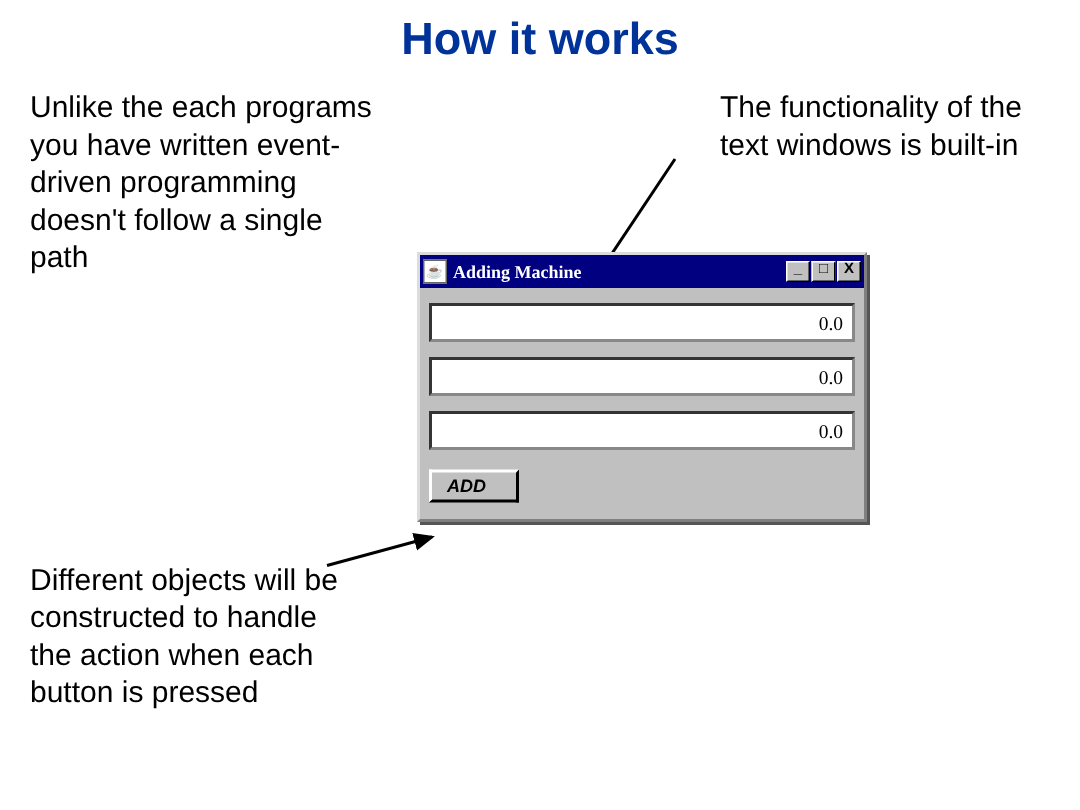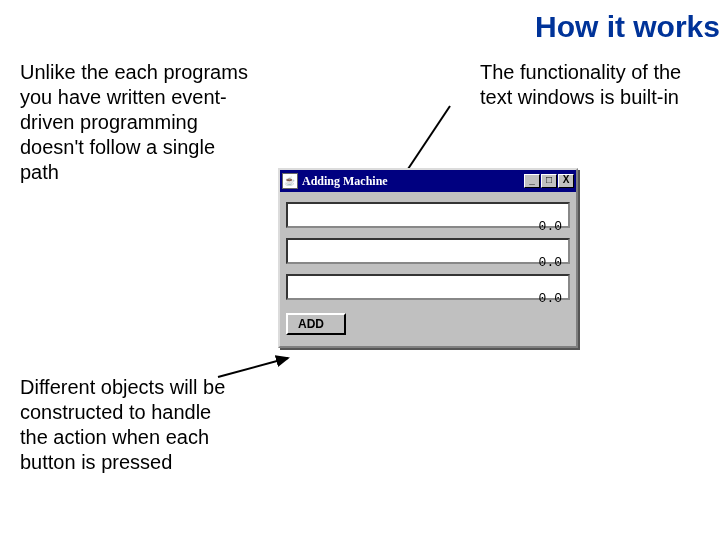--- a/index.html
+++ b/index.html
@@ -10,21 +10,21 @@
     font-family: "Comic Sans MS", "Comic Sans", cursive, sans-serif;
     color: #000;
     position: relative;
     overflow: hidden;
   }
   .title {
     position: absolute;
     top: 10px;
     left: 0;
     width: 100%;
-    text-align: right;
+    text-align: center;
     font-size: 30px;
     font-weight: bold;
     color: #003399;
   }
   .para {
     position: absolute;
     font-size: 20px;
     line-height: 1.25;
     color: #000;
   }
@@ -79,27 +79,27 @@
     line-height: 10px;
     text-align: center;
     color: #000;
   }
   .winbody { padding: 6px 6px 8px 6px; }
   .field {
     height: 26px;
     background: #fff;
     border: 2px inset #888;
     margin: 4px 0 10px 0;
-    font-family: Liberation Mono, monospace;
+    font-family: Liberation Serif, serif;
     font-size: 13px;
     text-align: right;
-    padding: 15px 6px 0 0;
+    padding: 4px 6px 0 0;
     color: #000;
   }
-  .btnrow { margin-top: 1px; }
+  .btnrow { margin-top: 1px; font-style: italic; }
   .appbtn {
     display: inline-block;
     min-width: 60px;
     padding: 2px 10px;
     margin: 3px 0;
     background: #c0c0c0;
     border: 2px outset #fff;
     border-right-color: #404040;
     border-bottom-color: #404040;
     font-family: Arial, sans-serif;

